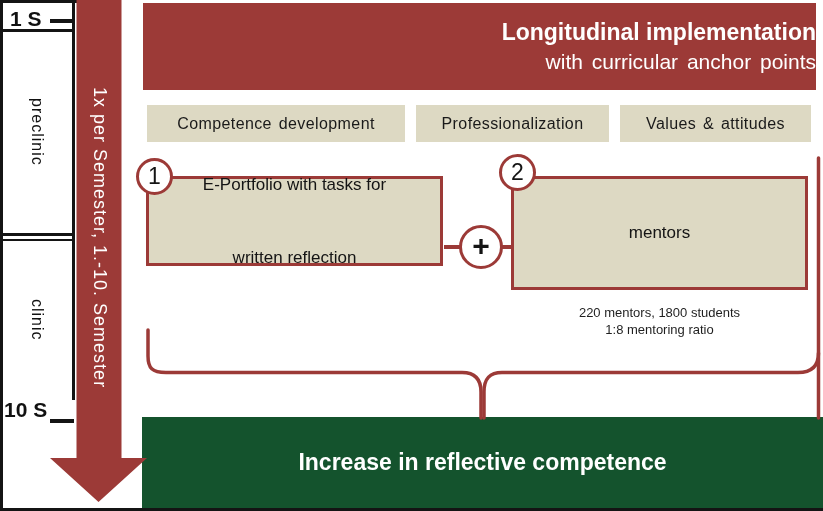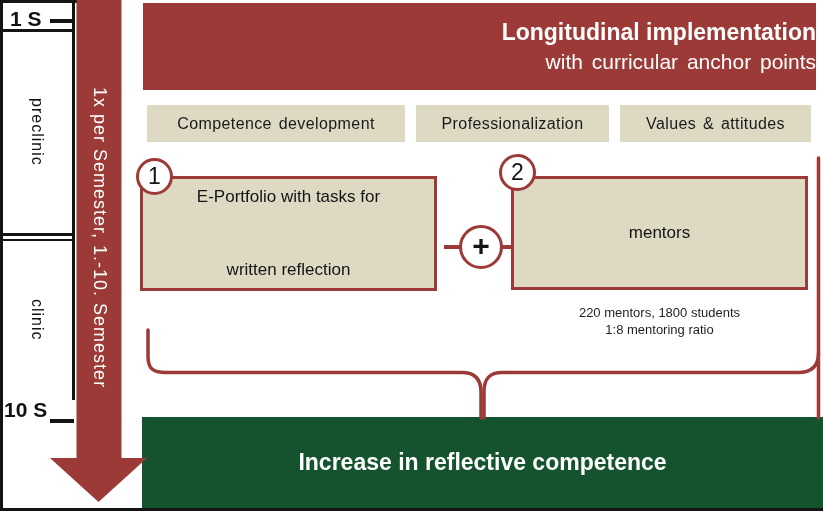--- a/index.html
+++ b/index.html
@@ -44,21 +44,21 @@
   }
   .cat1{left:147px;width:258px;}
   .cat2{left:416px;width:193px;}
   .cat3{left:620px;width:191px;}
   
   .ibox{
     background:#DDD9C3;border:3px solid #9C3A37;color:#141414;
     display:flex;flex-direction:column;align-items:center;justify-content:center;
     font-size:17px;line-height:1.75;text-align:center;z-index:1;box-sizing:border-box;
   }
-  .ibox1{left:140px;top:176px;width:297px;height:115px;gap:43px;}
+  .ibox1{left:146px;top:176px;width:297px;height:90px;gap:43px;}
   .ibox2{left:511px;top:176px;width:297px;height:114px;}
   .num-badge{
     width:37px;height:37px;border-radius:50%;background:#ffffff;border:3px solid #9C3A37;
     display:flex;align-items:center;justify-content:center;font-size:23px;color:#141414;
     z-index:3;box-sizing:border-box;
   }
   .num1{left:136px;top:158px;}
   .num2{left:499px;top:154px;}
   .conn{background:#9C3A37;height:3.5px;z-index:1;}
   .conn-l{left:444px;top:245px;width:18px;}

